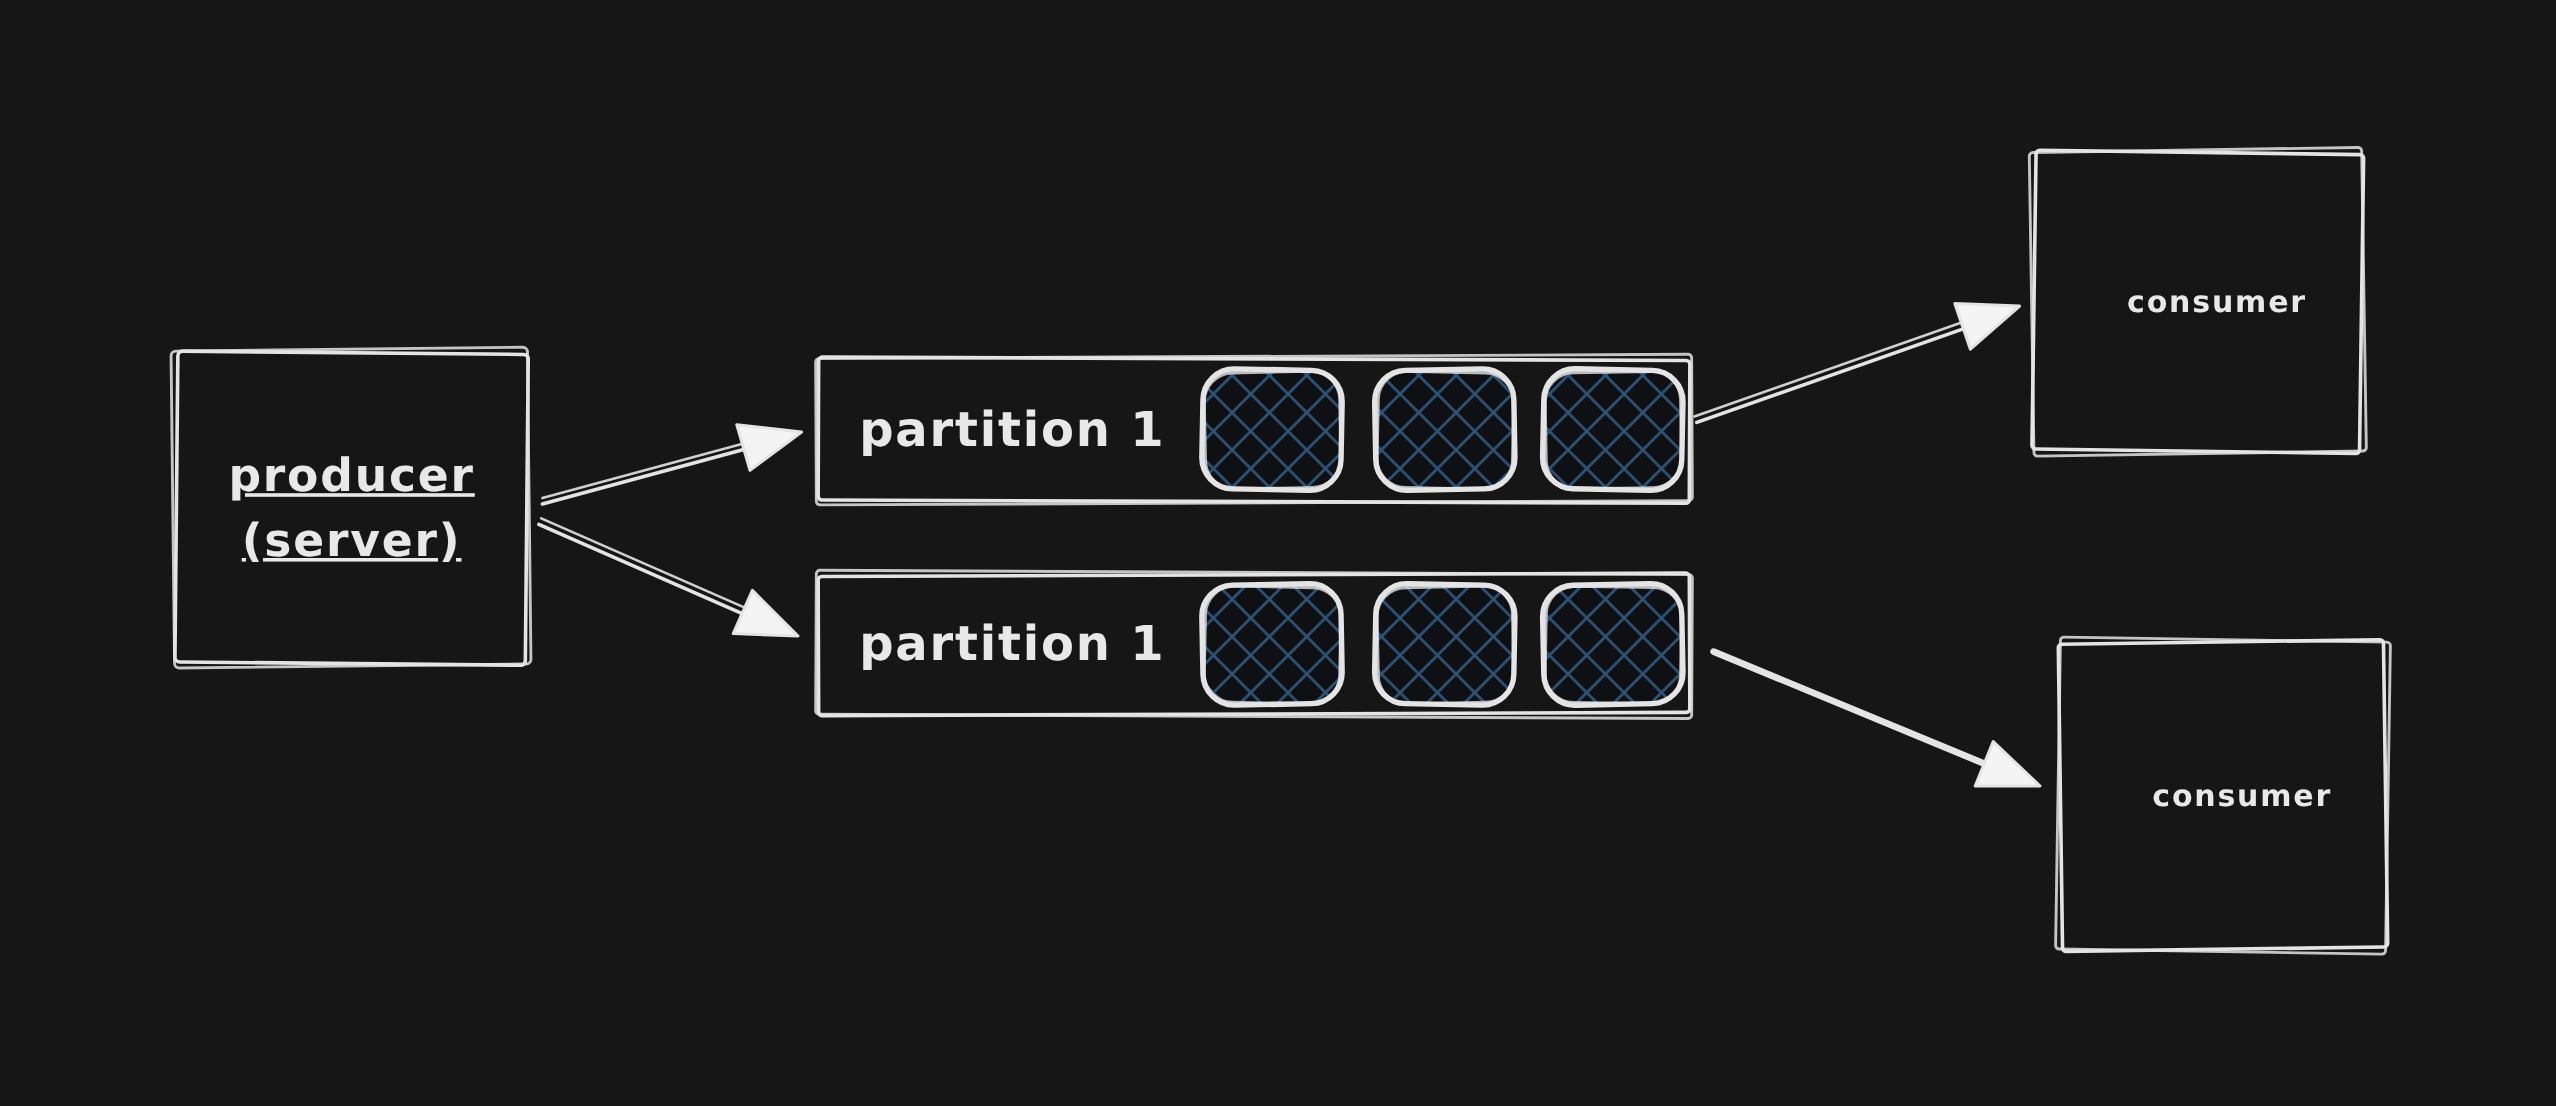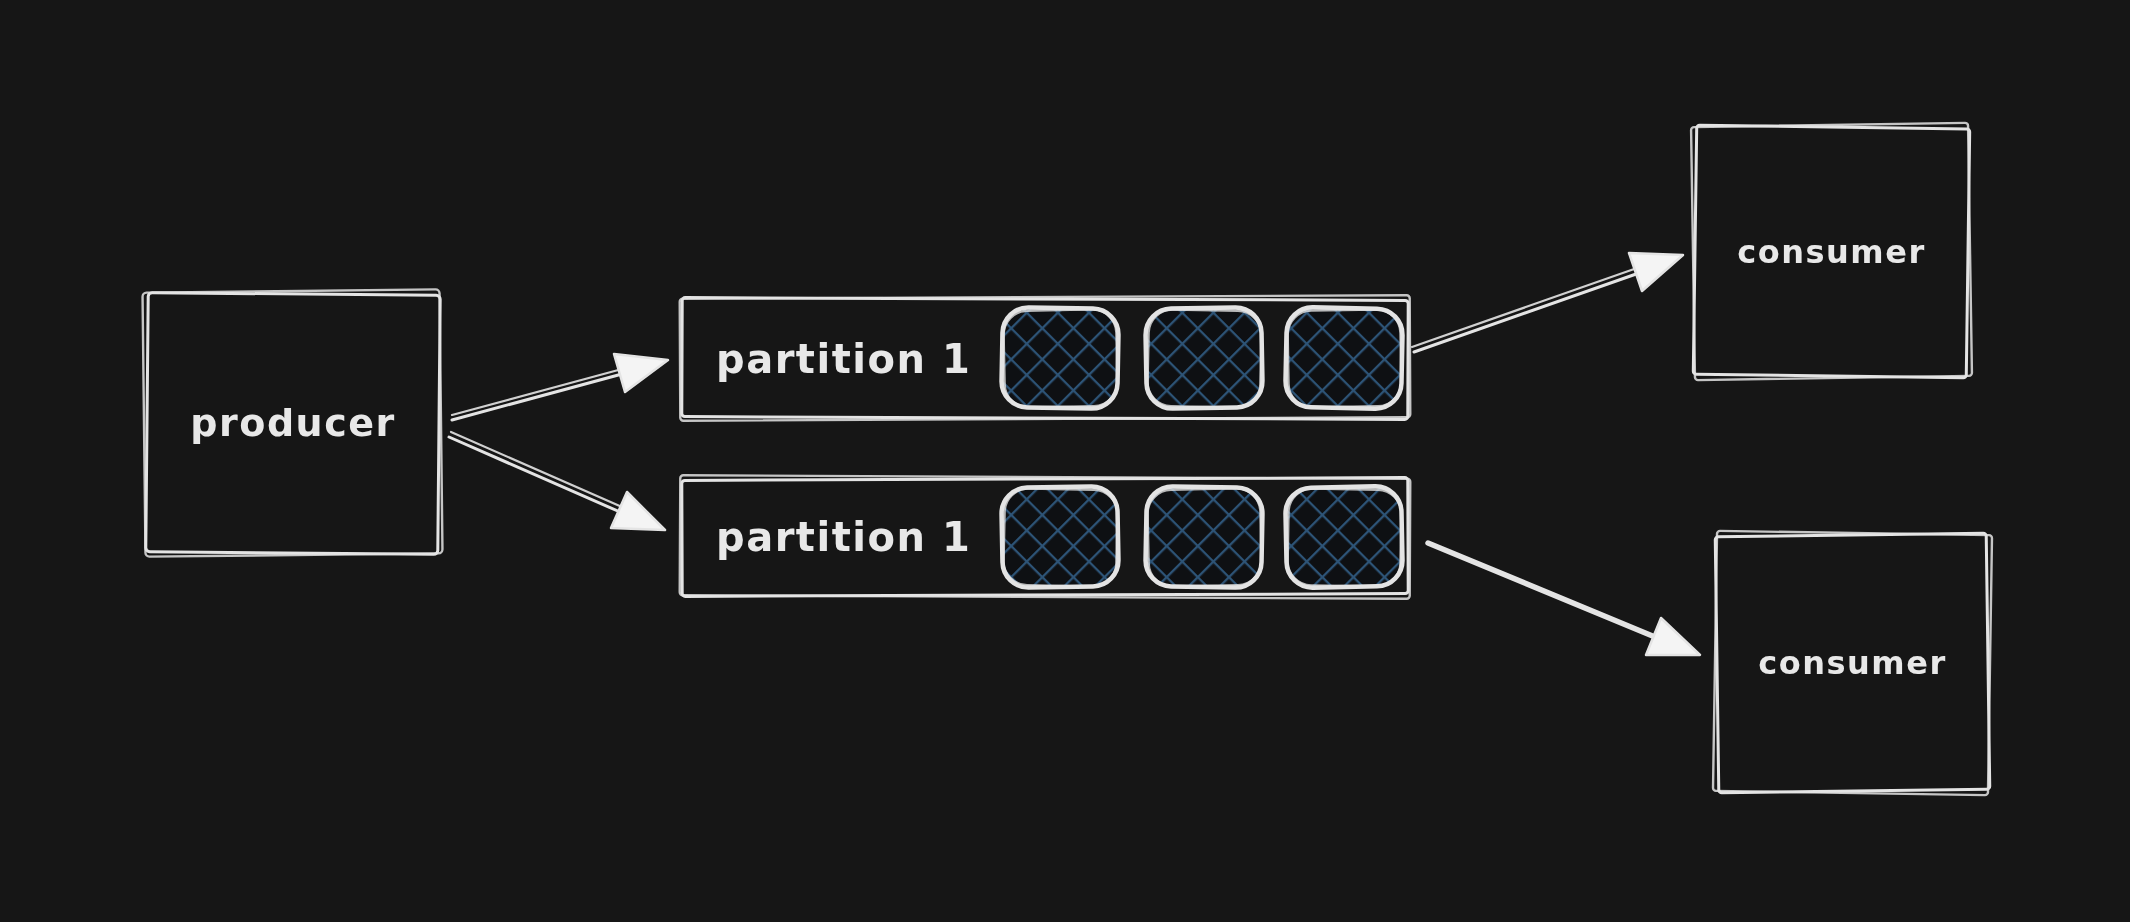--- a/index.html
+++ b/index.html
@@ -55,29 +55,30 @@
     font-weight: bold;
     letter-spacing: 1.5px;
     white-space: nowrap;
     pointer-events: none;
   }
   .producer-label {
     left: 143px; top: 290px; width: 300px; height: 267px;
     flex-direction: column;
     font-size: 38px;
     line-height: 1.4;
+    text-decoration: underline;
   }
   .partition-label {
     justify-content: flex-start;
     padding-left: 36px;
     font-size: 40px;
   }
   .partition-label.p1 { left: 680px; top: 297px; width: 640px; height: 123px; }
   .partition-label.p2 { left: 680px; top: 477px; width: 640px; height: 120px; }
-  .consumer-label { font-size: 32px; }
+  .consumer-label { font-size: 25px; margin-left: 16px; }
   .consumer-label.c1 { left: 1693px; top: 125px; width: 277px; height: 253px; }
   .consumer-label.c2 { left: 1715px; top: 533px; width: 275px; height: 260px; }
 </style>
 </head>
 <body>
 
 <div class="stage">
 
   <svg width="2130" height="922" viewBox="0 0 2130 922">
     <defs>
@@ -168,20 +169,21 @@
     </g>
 
     <g>
       <line class="ink thick" x1="1428" y1="543" x2="1655" y2="637"></line>
       <polygon class="head" points="1700,655 1646,655 1661,618"></polygon>
     </g>
   </svg>
 
   <div class="label producer-label">
     <span>producer</span>
+    <span>(server)</span>
   </div>
 
   <div class="label partition-label p1">partition 1</div>
   <div class="label partition-label p2">partition 1</div>
 
   <div class="label consumer-label c1">consumer</div>
   <div class="label consumer-label c2">consumer</div>
 
 </div>
 

